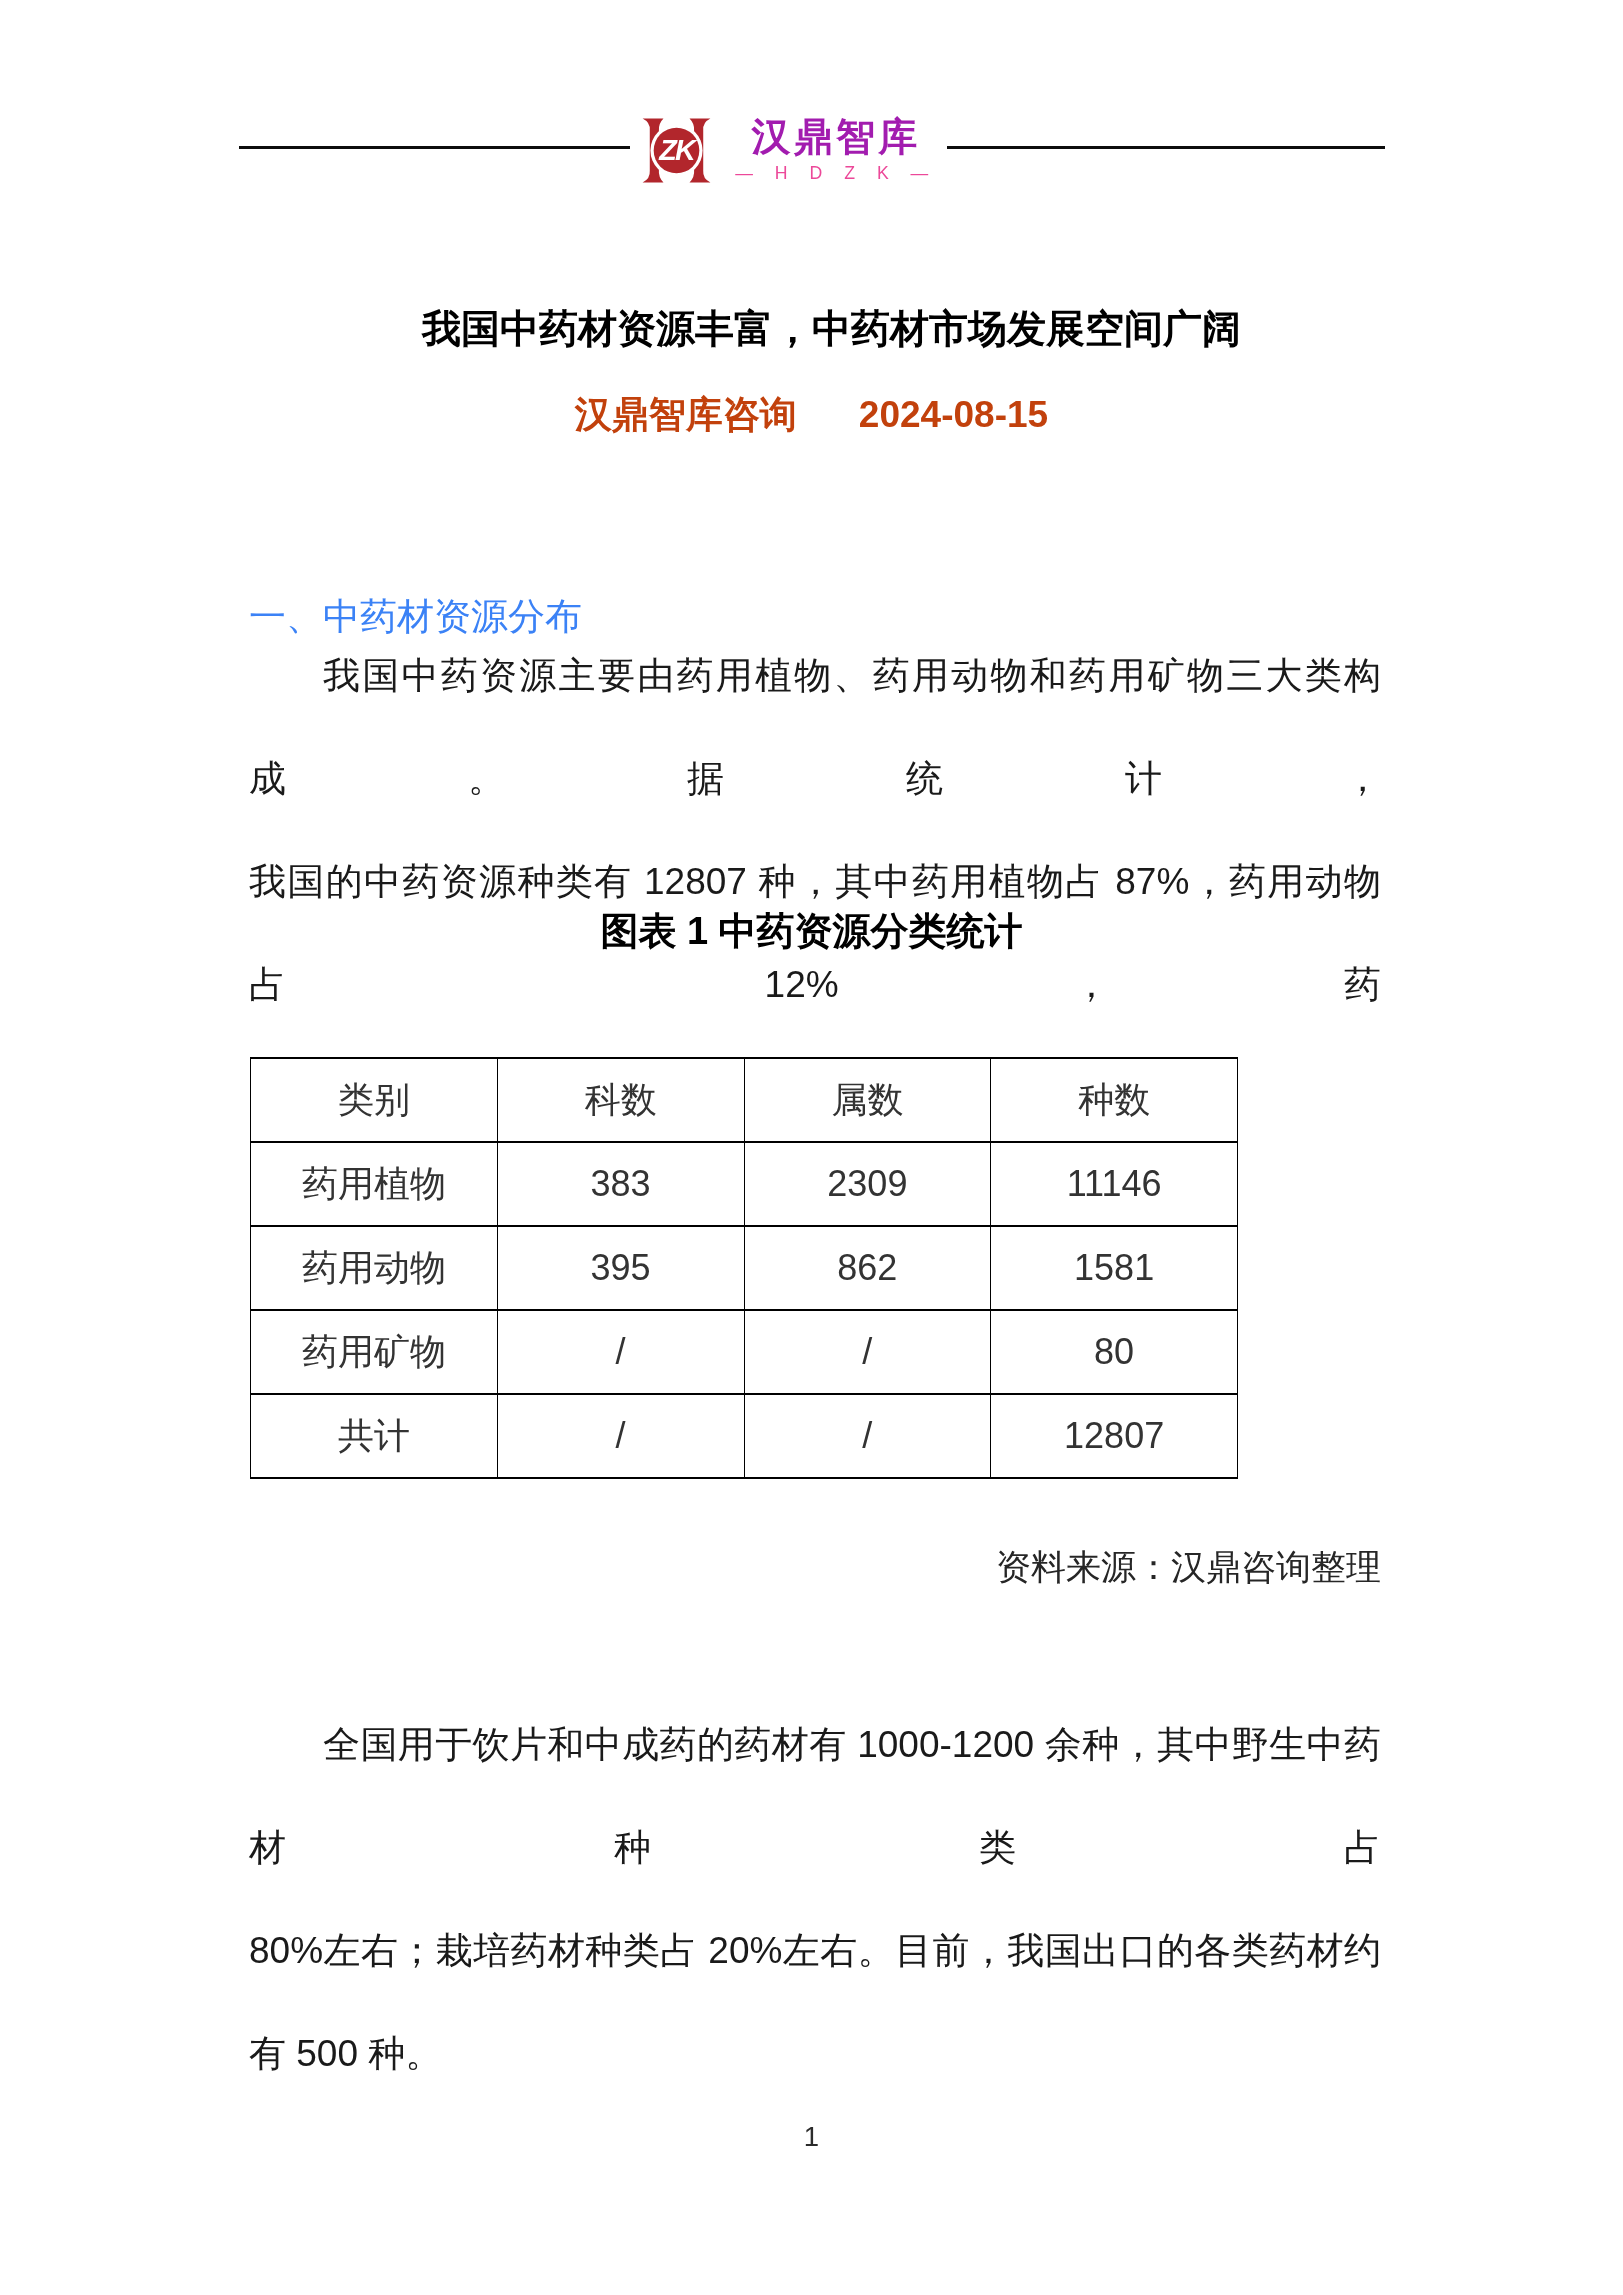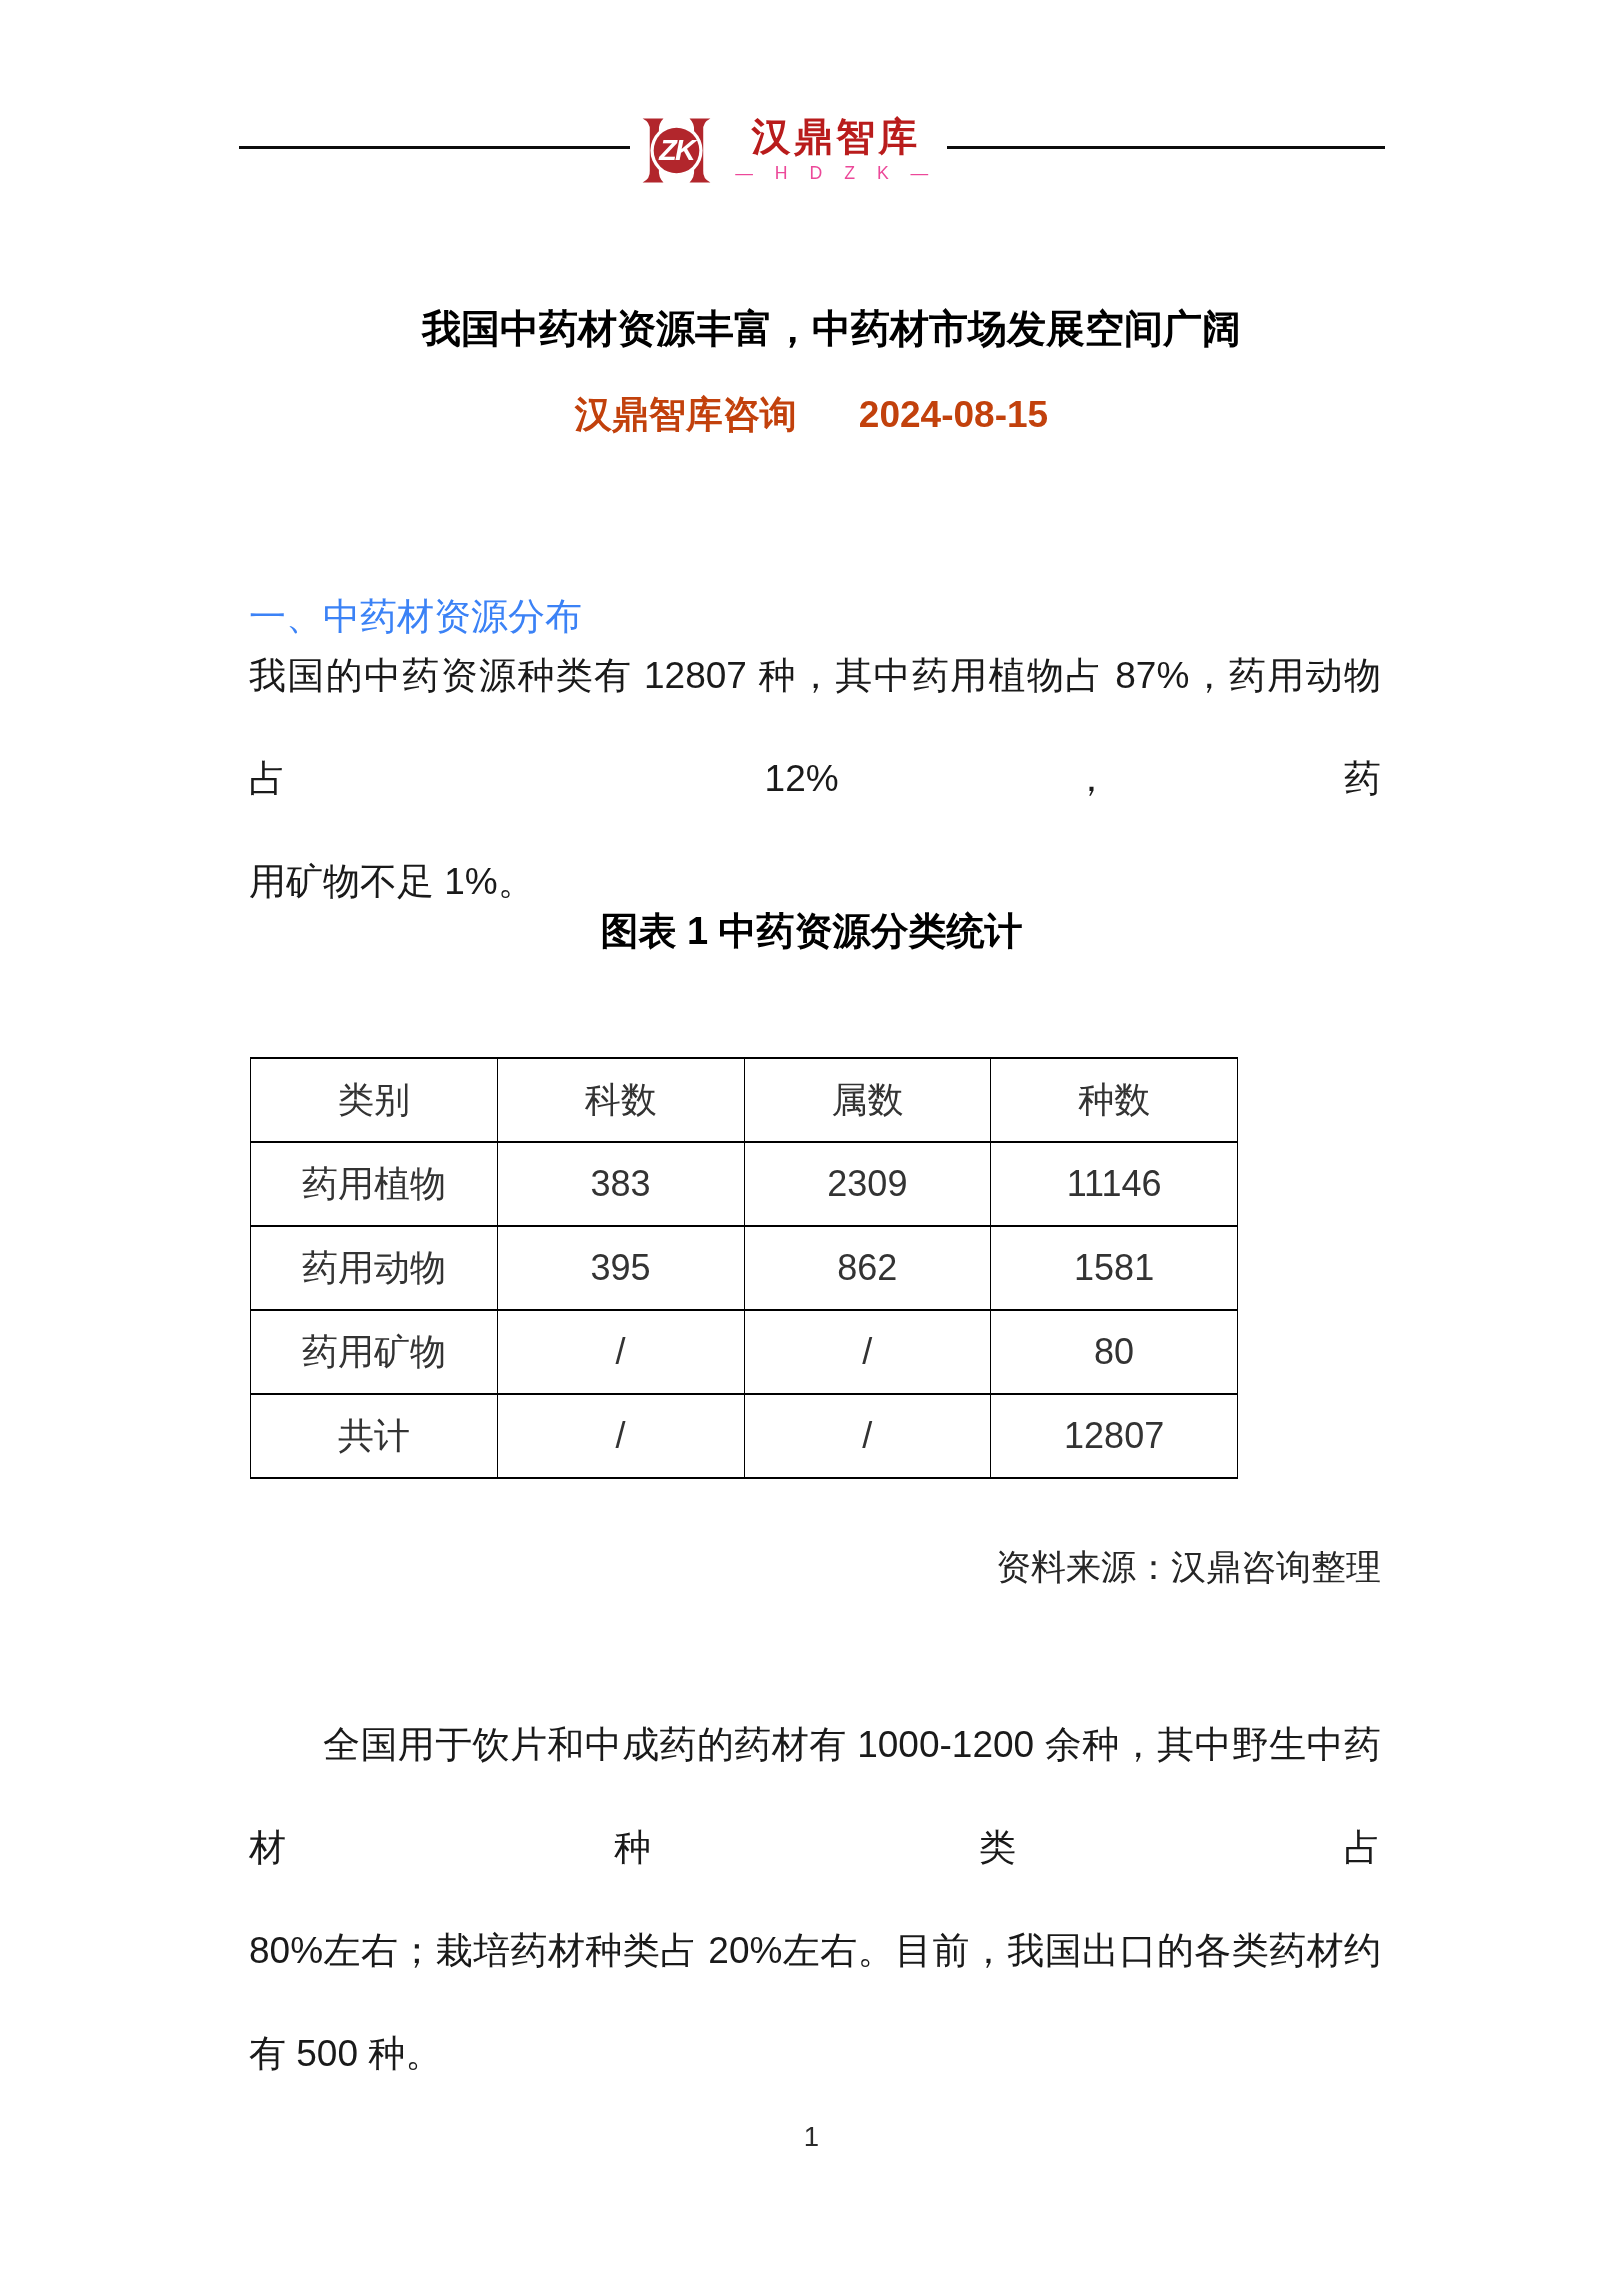--- a/index.html
+++ b/index.html
@@ -31,21 +31,21 @@
     align-items: center;
     justify-content: center;
     gap: 22px;
   }
   .logo-icon svg { display: block; }
   .logo-text { display: flex; flex-direction: column; align-items: center; }
   .brand-name {
     font-size: 39px;
     font-weight: bold;
     letter-spacing: 3.3px;
-    color: #b91c1c;
+    color: #a21caf;
     white-space: nowrap;
     line-height: 1.05;
   }
   .brand-sub {
     margin-top: 5px;
     font-size: 17.7px;
     letter-spacing: 8.5px;
     color: #ec4899;
     white-space: nowrap;
   }
@@ -176,20 +176,21 @@
   </div>
 
   <div class="doc-title">我国中药材资源丰富，中药材市场发展空间广阔</div>
   <div class="doc-subtitle">
     <span>汉鼎智库咨询</span><span class="date">2024-08-15</span>
   </div>
 
   <div class="section-heading">一、中药材资源分布</div>
 
   <div class="para" id="paragraph-1">
+    <div class="line indent">我国中药资源主要由药用植物、药用动物和药用矿物三大类构成。据统计，</div>
     <div class="line">我国的中药资源种类有 12807 种，其中药用植物占 87%，药用动物占 12%，药</div>
     <div class="line last">用矿物不足 1%。</div>
   </div>
 
   <div class="figure-caption">图表 1 中药资源分类统计</div>
 
   <table class="data-table">
     <thead>
       <tr>
         <th>类别</th>

